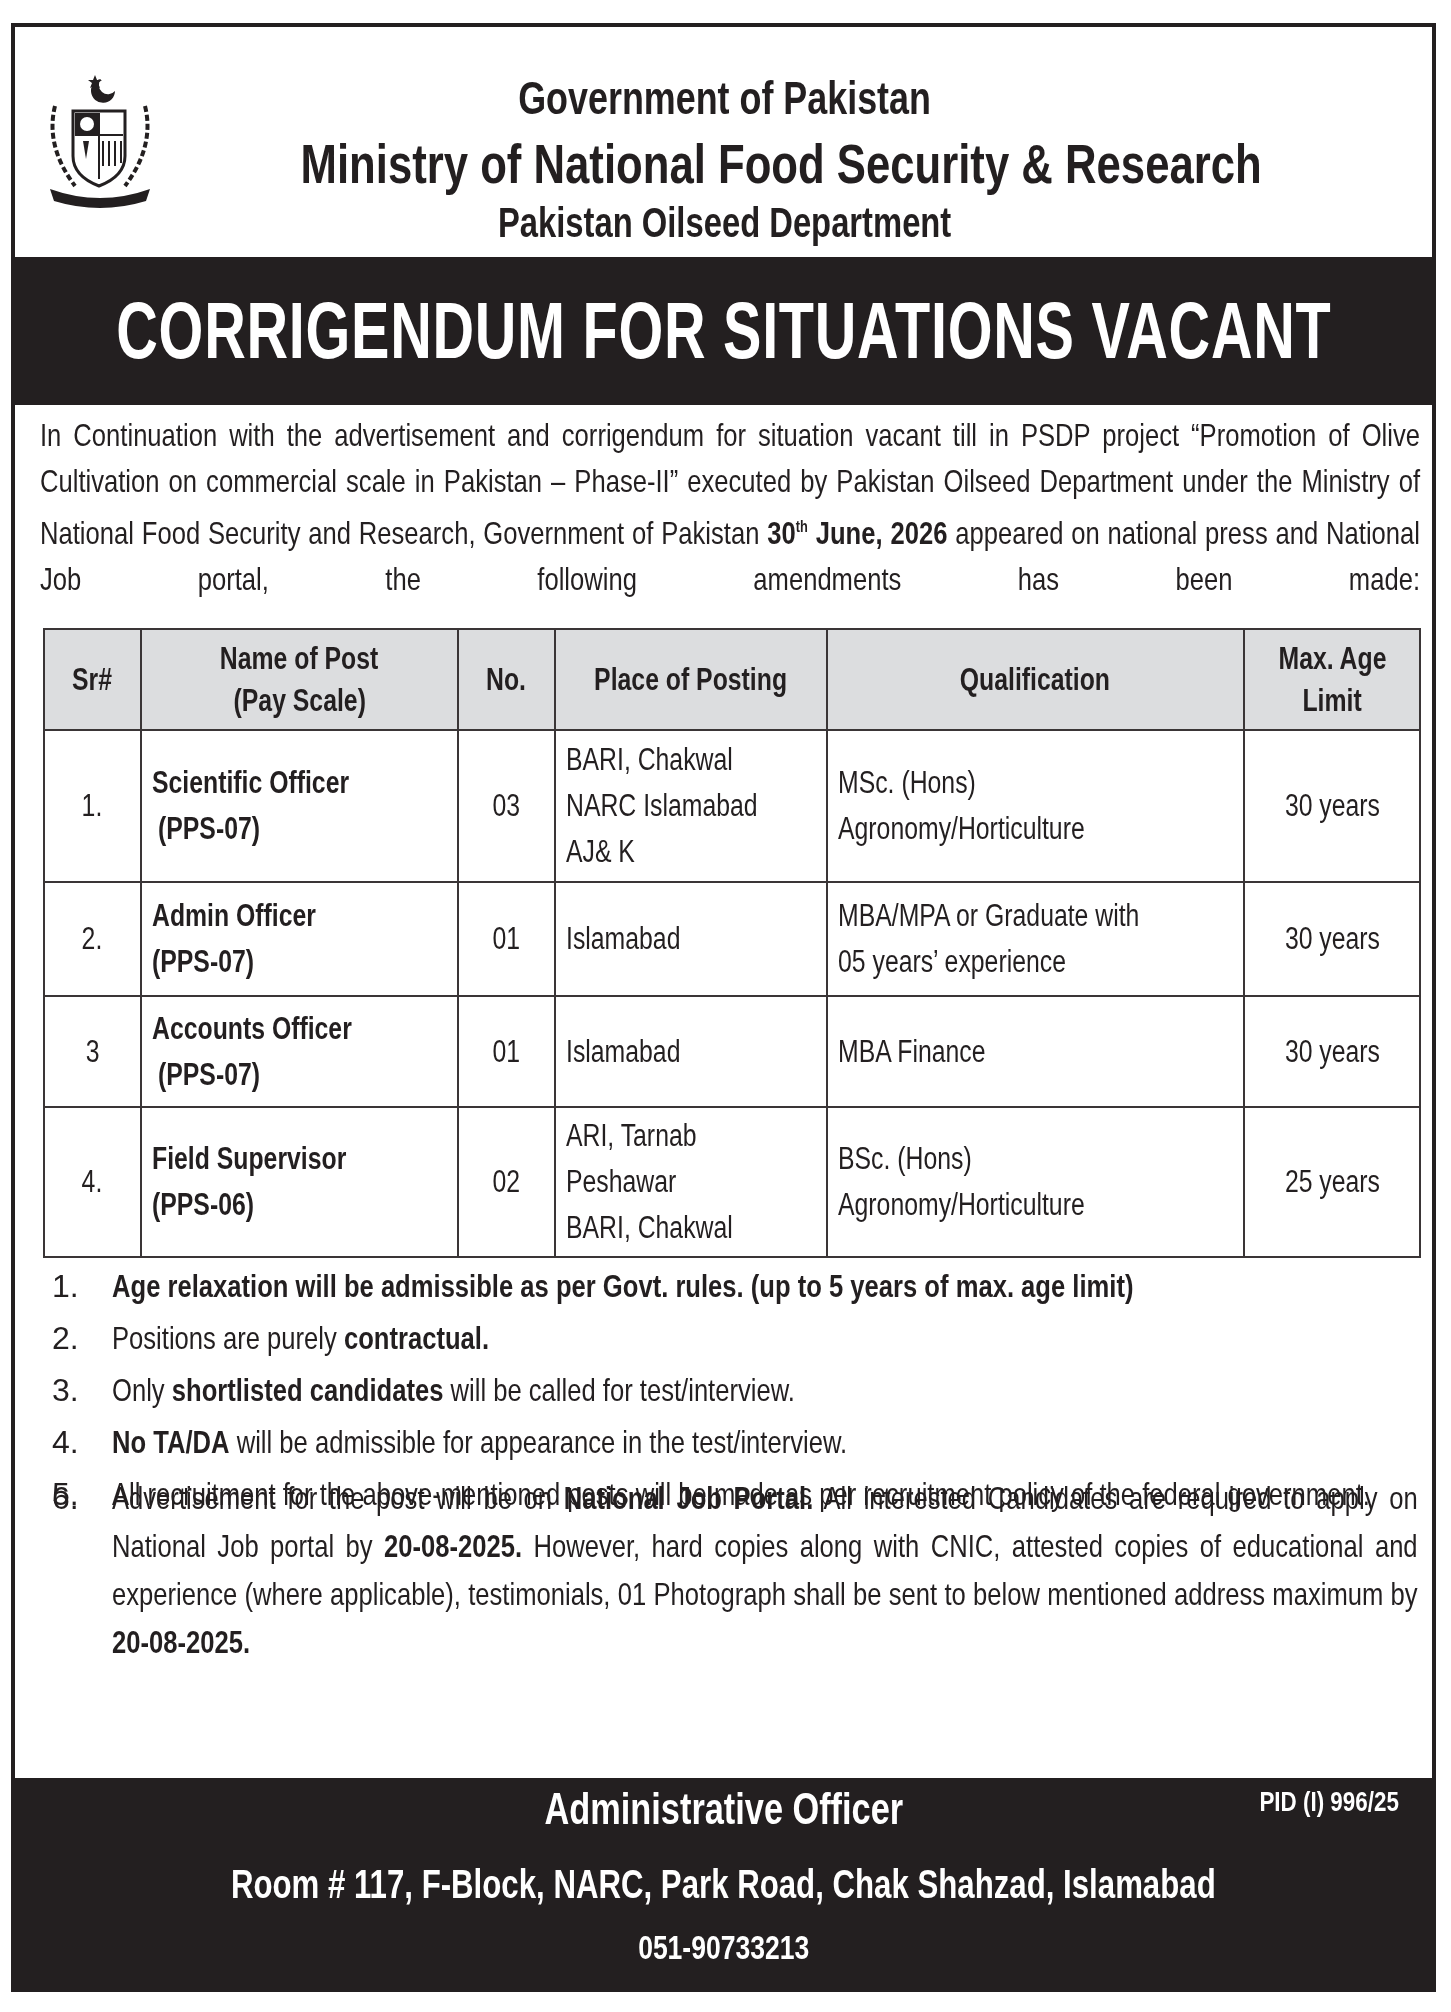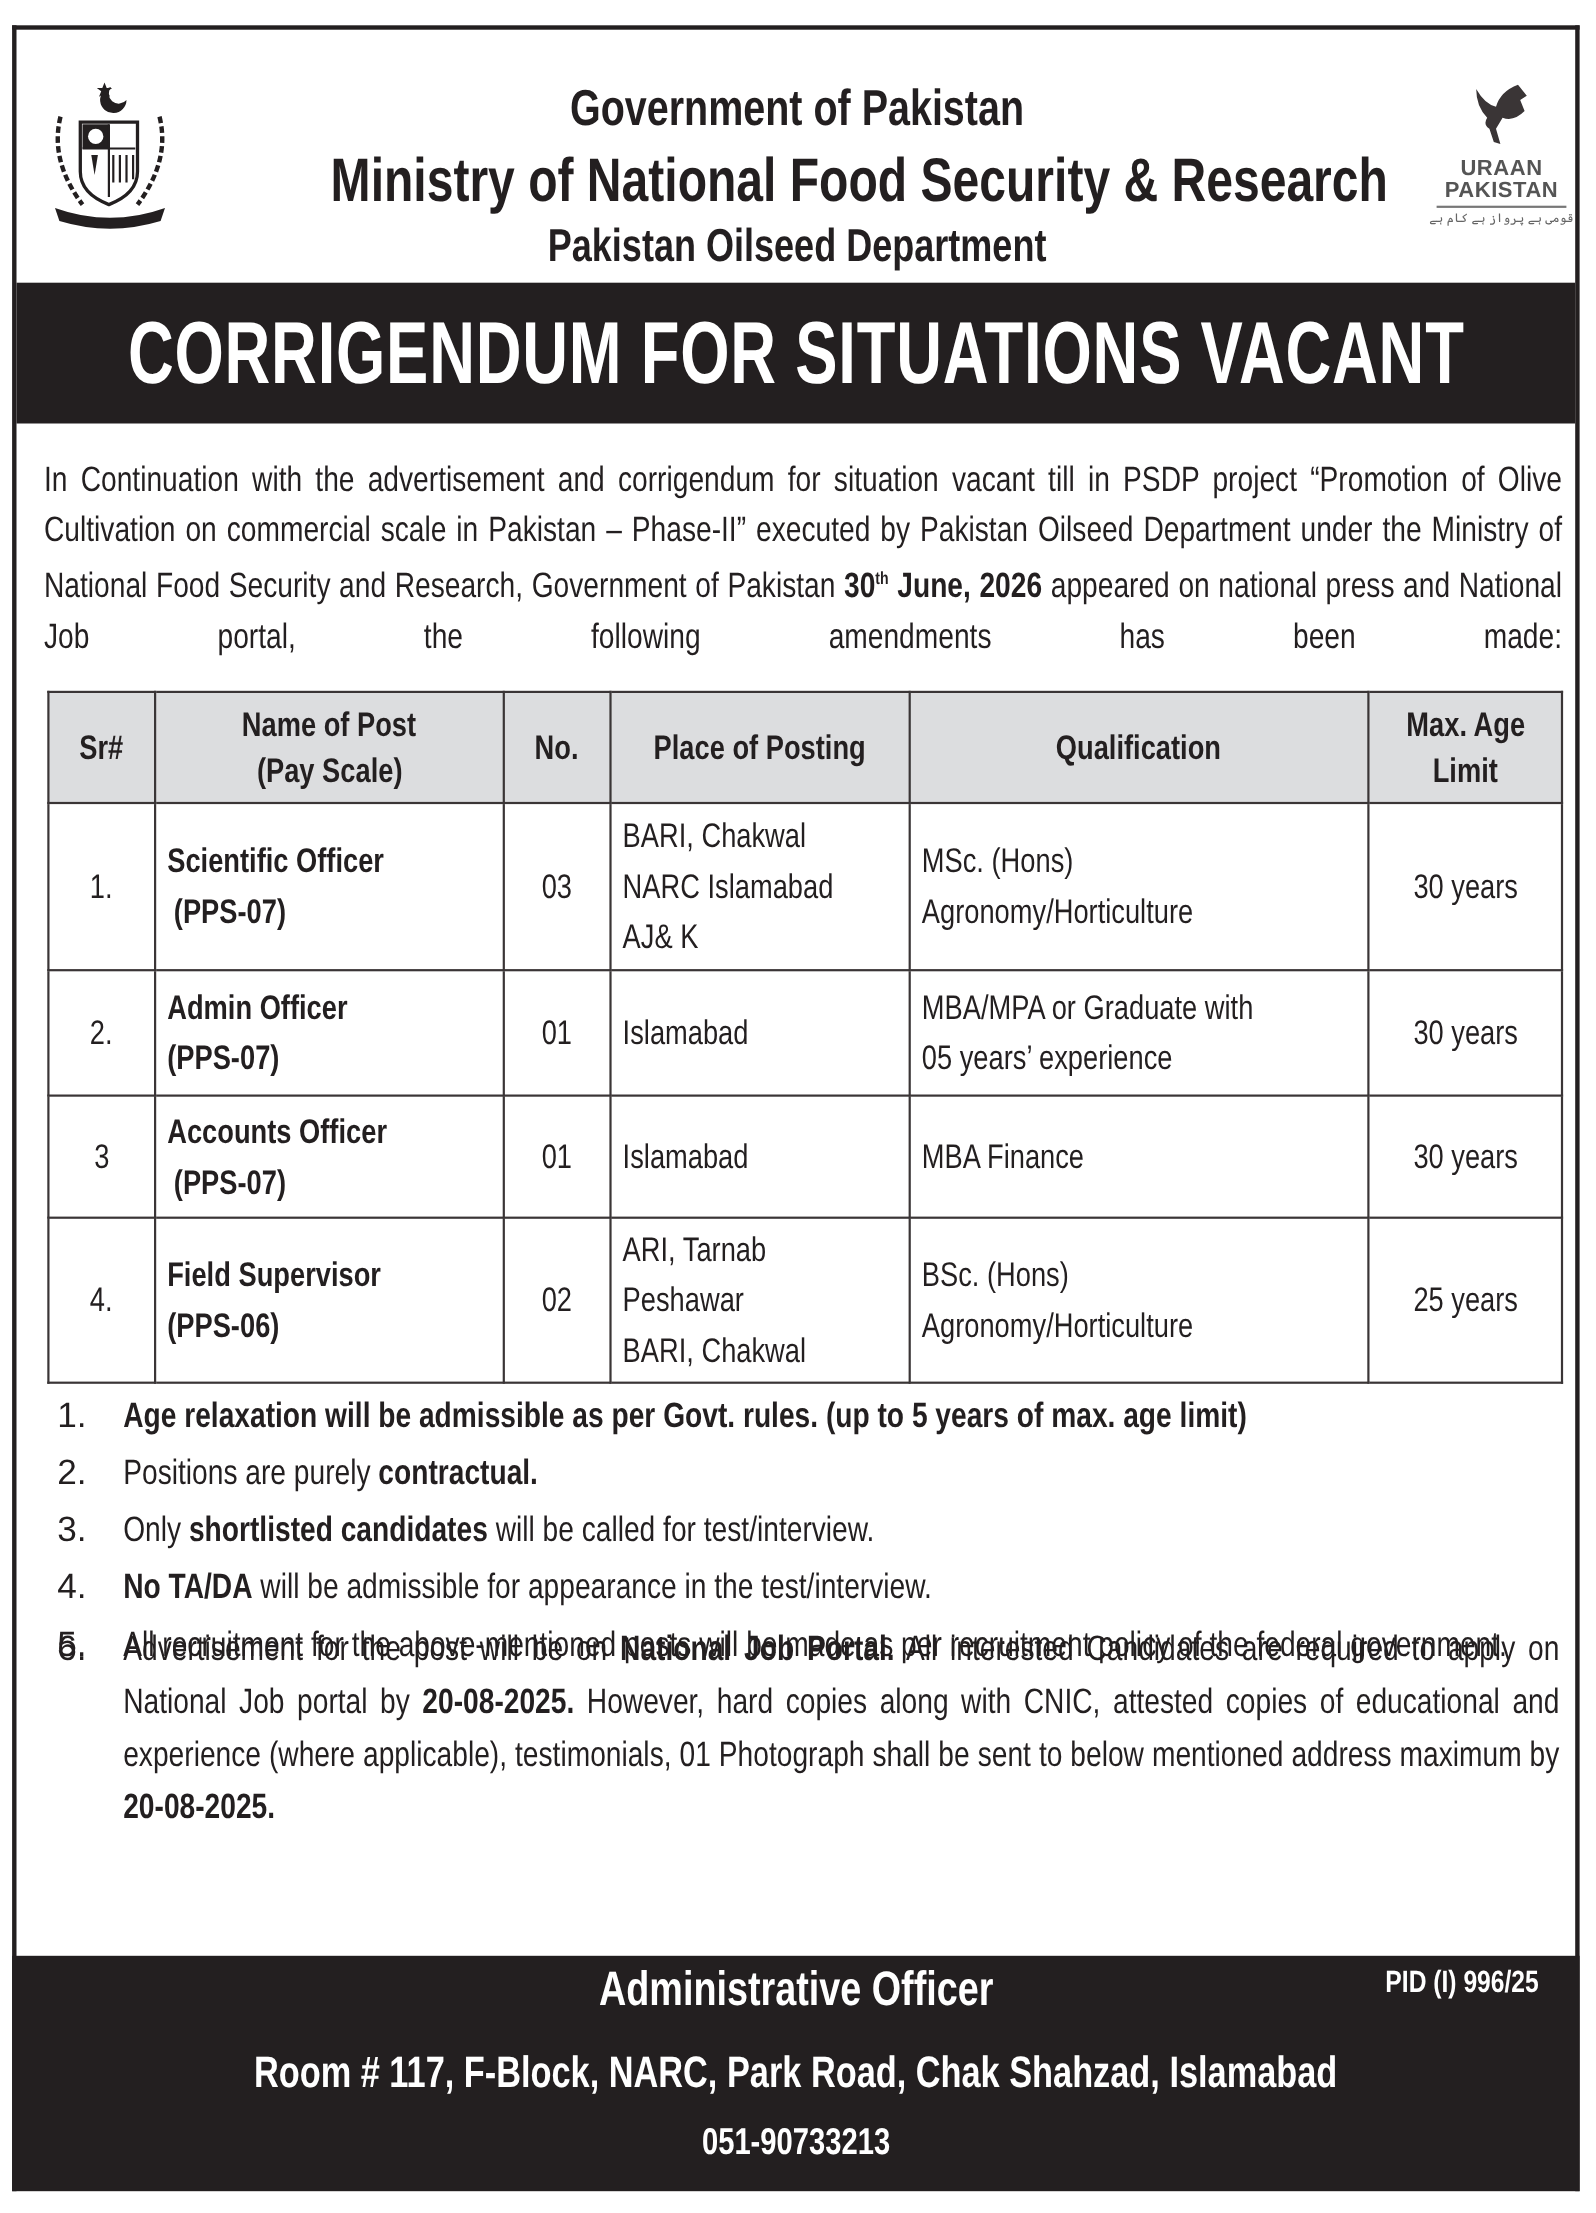--- a/index.html
+++ b/index.html
@@ -10,21 +10,21 @@
   .uraan{position:absolute;left:1280px;top:14px;width:140px;height:160px;text-align:center;}
   .uraan .bird{width:70px;height:70px;margin:0 auto;}
   .uraan .u1{font-weight:bold;font-size:20px;color:#555;line-height:20px;letter-spacing:0.5px;}
   .uraan .rule{width:118px;height:2px;background:#777;margin:4px auto 3px;}
   .uraan .urdu{font-size:11px;color:#666;}
   .h-lines{position:absolute;left:150px;width:1120px;text-align:center;font-weight:bold;transform-origin:center;}
   .h1{top:12px;font-size:46px;}
   .h2{top:72px;font-size:56px;}
   .h3{top:140px;font-size:42px;}
   .cond{display:inline-block;transform:scaleX(0.78);white-space:nowrap;}
-  .banner{position:absolute;left:15px;top:257px;width:1417px;height:128px;background:#231f20;display:flex;align-items:center;justify-content:center;}
+  .banner{position:absolute;left:15px;top:257px;width:1417px;height:148px;background:#231f20;display:flex;align-items:center;justify-content:center;}
   .banner span{color:#fff;font-weight:bold;font-size:80px;display:inline-block;transform:scaleX(0.72);white-space:nowrap;letter-spacing:1px;}
   .intro{position:absolute;left:40px;top:412px;width:1380px;font-size:32px;line-height:46px;}
   .intro .inner{display:inline-block;transform:scaleX(0.8);transform-origin:left;width:1725px;text-align:justify;text-align-last:justify;}
   table{position:absolute;left:43px;top:628px;width:1378px;border-collapse:collapse;}
   th,td{border:2px solid #3a3536;font-size:31px;padding:0 10px;vertical-align:middle;}
   th{background:#dcdddf;font-weight:bold;text-align:center;height:99px;line-height:42px;}
   td{line-height:46px;}
   .sq{display:inline-block;transform:scaleX(0.8);transform-origin:left center;white-space:nowrap;}
   .sqc{display:inline-block;transform:scaleX(0.8);transform-origin:center;white-space:nowrap;}
   td.c{text-align:center;}
@@ -65,31 +65,20 @@
       <path d="M20 35 q-10 40 20 80" fill="none" stroke="#231f20" stroke-width="4" stroke-dasharray="6 3"></path>
       <path d="M110 35 q10 40 -20 80" fill="none" stroke="#231f20" stroke-width="4" stroke-dasharray="6 3"></path>
       <path d="M15 118 q50 18 100 0 l-4 12 q-46 14 -92 0z" fill="#231f20"></path>
     </svg>
   </div>
 
   <div class="h-lines h1"><span class="cond">Government of Pakistan</span></div>
   <div class="h-lines h2"><span class="cond">Ministry of National Food Security &amp; Research</span></div>
   <div class="h-lines h3"><span class="cond">Pakistan Oilseed Department</span></div>
 
-  <div class="uraan">
-    <div class="bird">
-      <svg width="70" height="70" viewBox="0 0 70 70">
-        <path d="M50 4 l8 10 l-6 4 l4 10 q-10 10 -20 6 l-6 10 l4 14 l-6 -2 l-4 -12 q-6 -4 -2 -10 q-10 -10 -10 -26 q8 14 18 16 q4 -14 20 -20z" fill="#3a3536"></path>
-      </svg>
-    </div>
-    <div class="u1">URAAN</div>
-    <div class="u1">PAKISTAN</div>
-    <div class="rule"></div>
-    <div class="urdu">قومی ہے پرواز ہے کام ہے</div>
-  </div>
 </div>
 
 <div class="banner">
   <span>CORRIGENDUM FOR SITUATIONS VACANT</span>
 </div>
 
 <div class="intro">
   <span class="inner"><span>In Continuation with the advertisement and corrigendum for situation vacant till in PSDP project “Promotion of Olive Cultivation on commercial scale in Pakistan – Phase-II” executed by Pakistan Oilseed Department under the Ministry of National Food Security and Research, Government of Pakistan </span><b><span>30</span><sup style="font-size:16px">th</sup><span> June, 2026</span></b><span> appeared on national press and National Job portal, the following amendments has been made:</span></span>
 </div>
 

